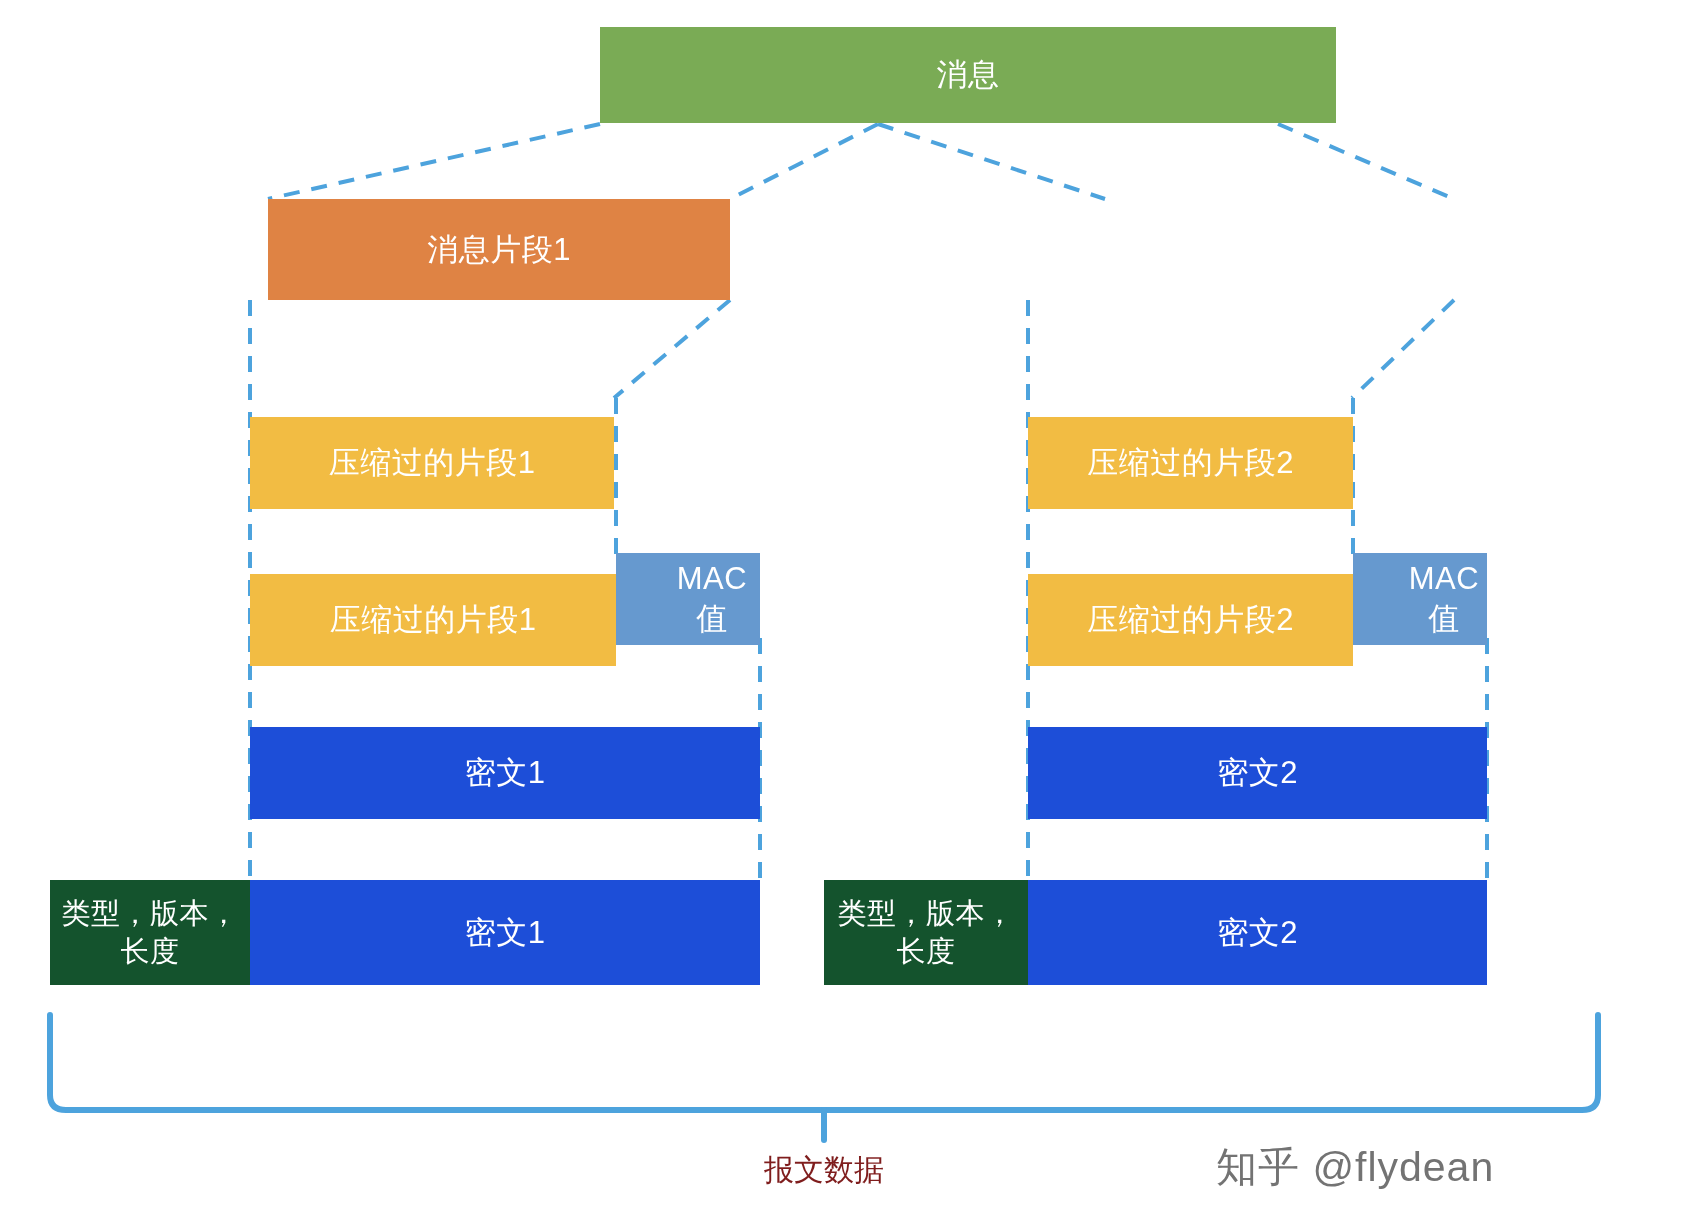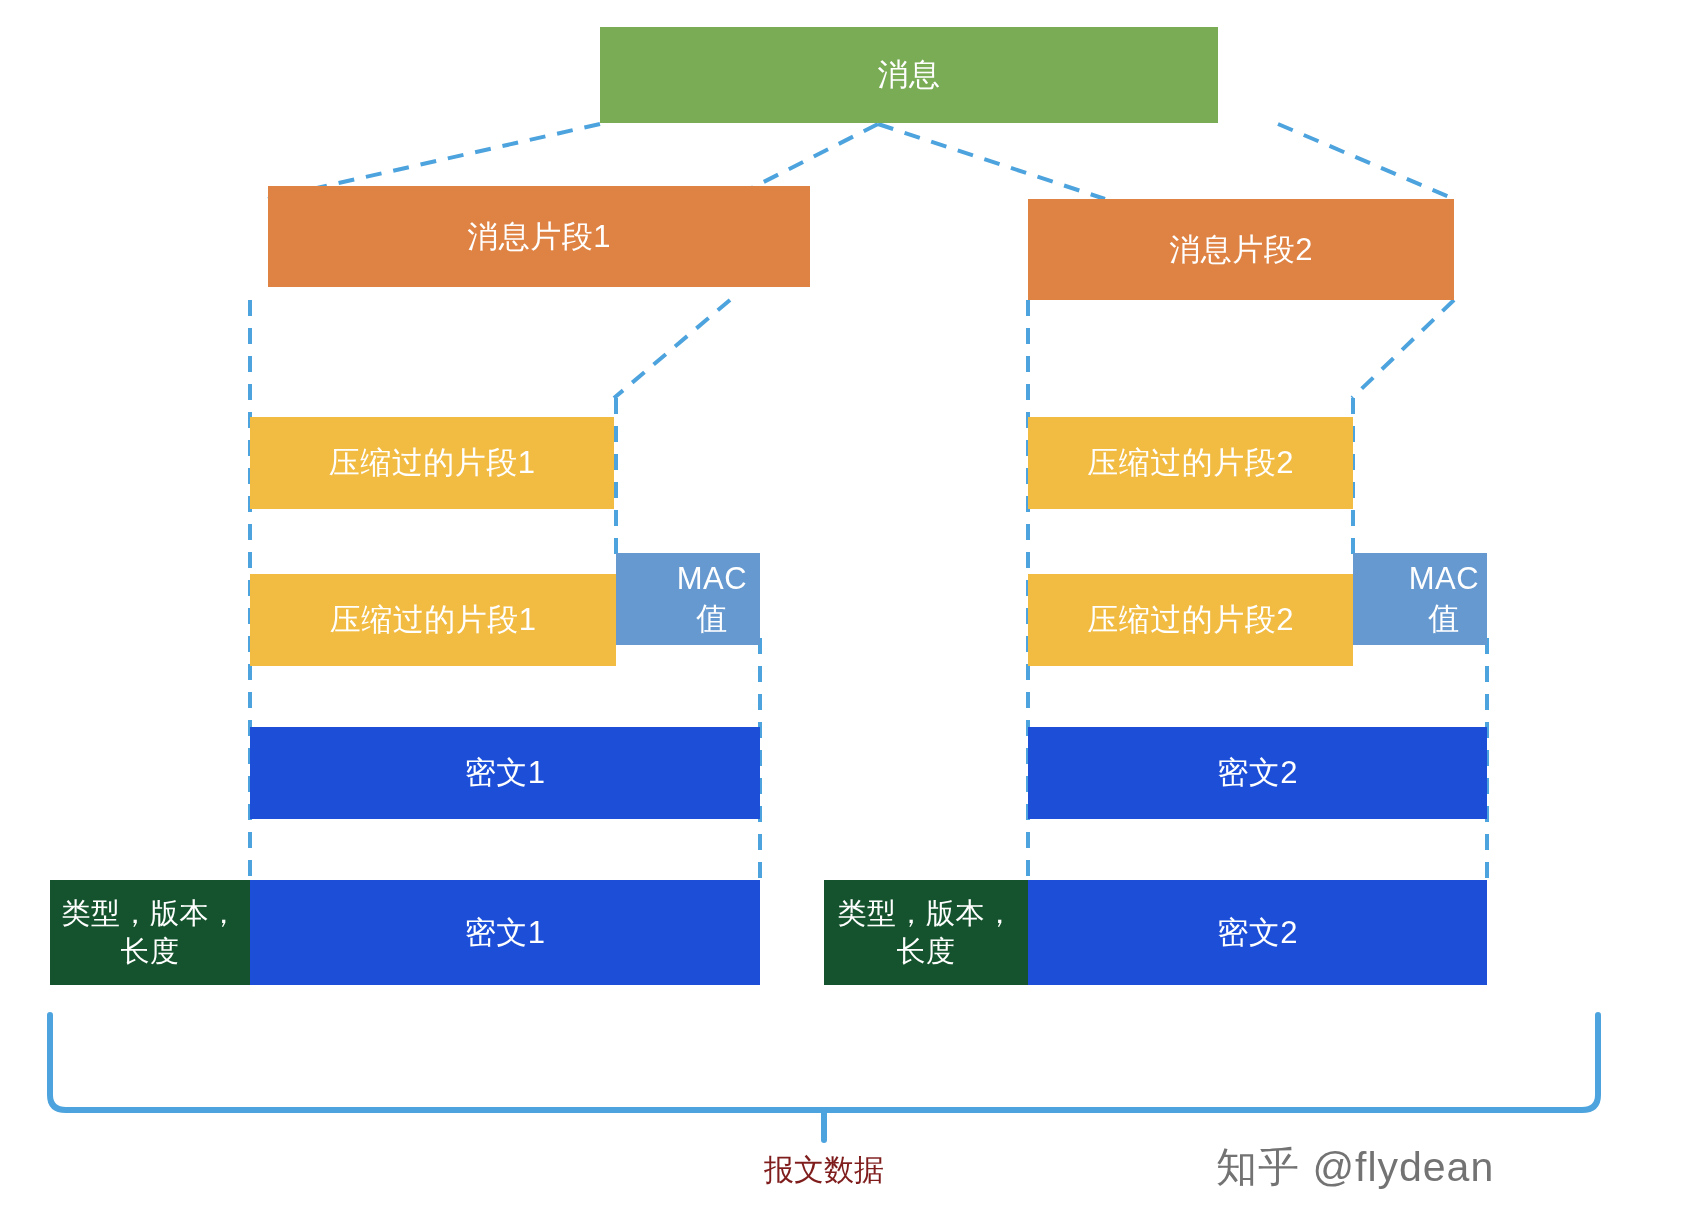--- a/index.html
+++ b/index.html
@@ -75,25 +75,25 @@
       <path d="M1353,398 L1353,563"></path>
       <path d="M1487,638 L1487,880"></path>
     </g>
 
     <g stroke="#4da3dd" stroke-width="6" fill="none" stroke-linecap="round" stroke-linejoin="round">
       <path d="M50,1015 L50,1095 Q50,1110 66,1110 L1582,1110 Q1598,1110 1598,1095 L1598,1015"></path>
       <path d="M824,1110 L824,1140"></path>
     </g>
   </svg>
 
-  <div class="box b-green" style="left:600px;top:27px;width:618px;height:96px;">
+  <div class="box b-green" style="left:600px;top:27px;width:736px;height:96px;">
     <span>消息</span>
   </div>
 
-  <div class="box b-orange" style="left:268px;top:186px;width:542px;height:101px;">
+  <div class="box b-orange" style="left:268px;top:199px;width:462px;height:101px;">
     <span>消息片段1</span>
   </div>
 
   <div class="box b-yellow" style="left:250px;top:396px;width:364px;height:92px;">
     <span>压缩过的片段1</span>
   </div>
 
   <div class="box b-yellow" style="left:250px;top:553px;width:366px;height:92px;">
     <span>压缩过的片段1</span>
   </div>
@@ -106,23 +106,20 @@
   </div>
 
   <div class="box b-dark" style="left:50px;top:880px;width:200px;height:105px;font-size:29px;">
     <span>类型，版本，
 长度</span>
   </div>
   <div class="box b-peach" style="left:250px;top:880px;width:510px;height:105px;">
     <span>密文1</span>
   </div>
 
-  <div class="box b-orange" style="left:1028px;top:199px;width:426px;height:101px;">
-    <span>消息片段2</span>
-  </div>
 
   <div class="box b-yellow" style="left:1028px;top:396px;width:325px;height:92px;">
     <span>压缩过的片段2</span>
   </div>
 
   <div class="box b-yellow" style="left:1028px;top:553px;width:325px;height:92px;">
     <span>压缩过的片段2</span>
   </div>
   <div class="box b-blue" style="left:1353px;top:553px;width:134px;height:92px;">
     <span>MAC值</span>

